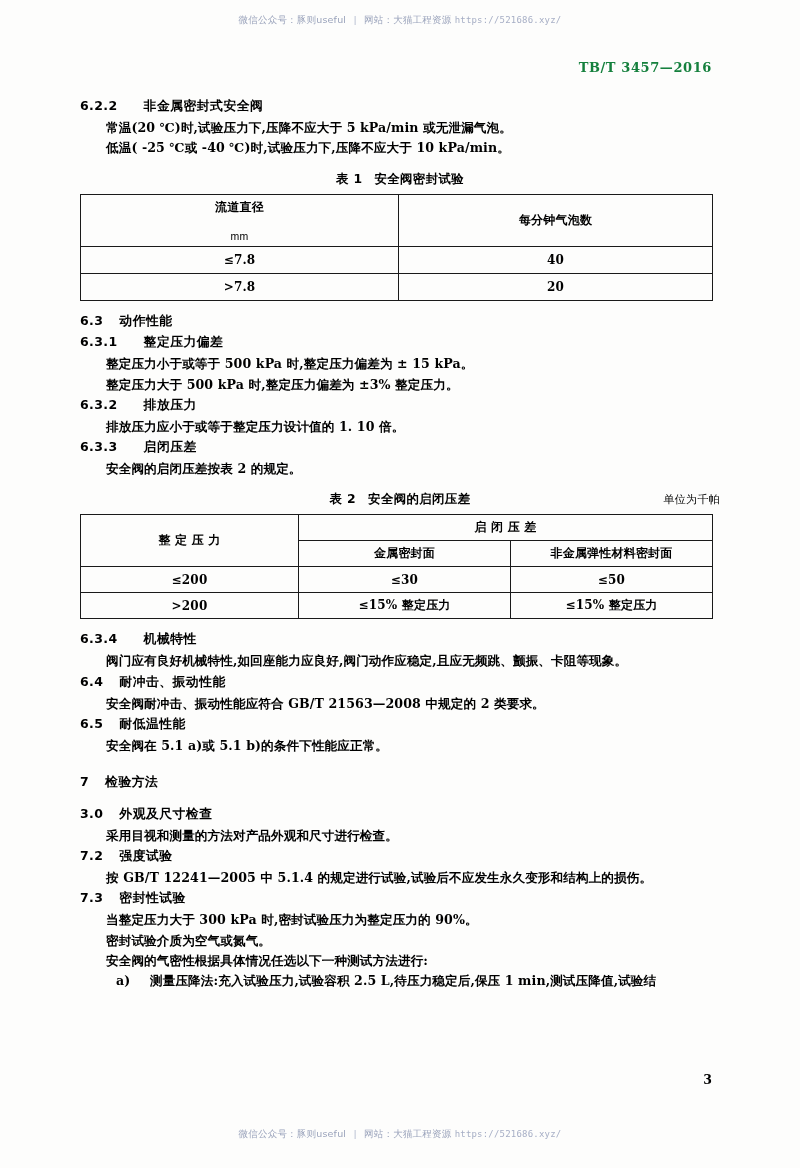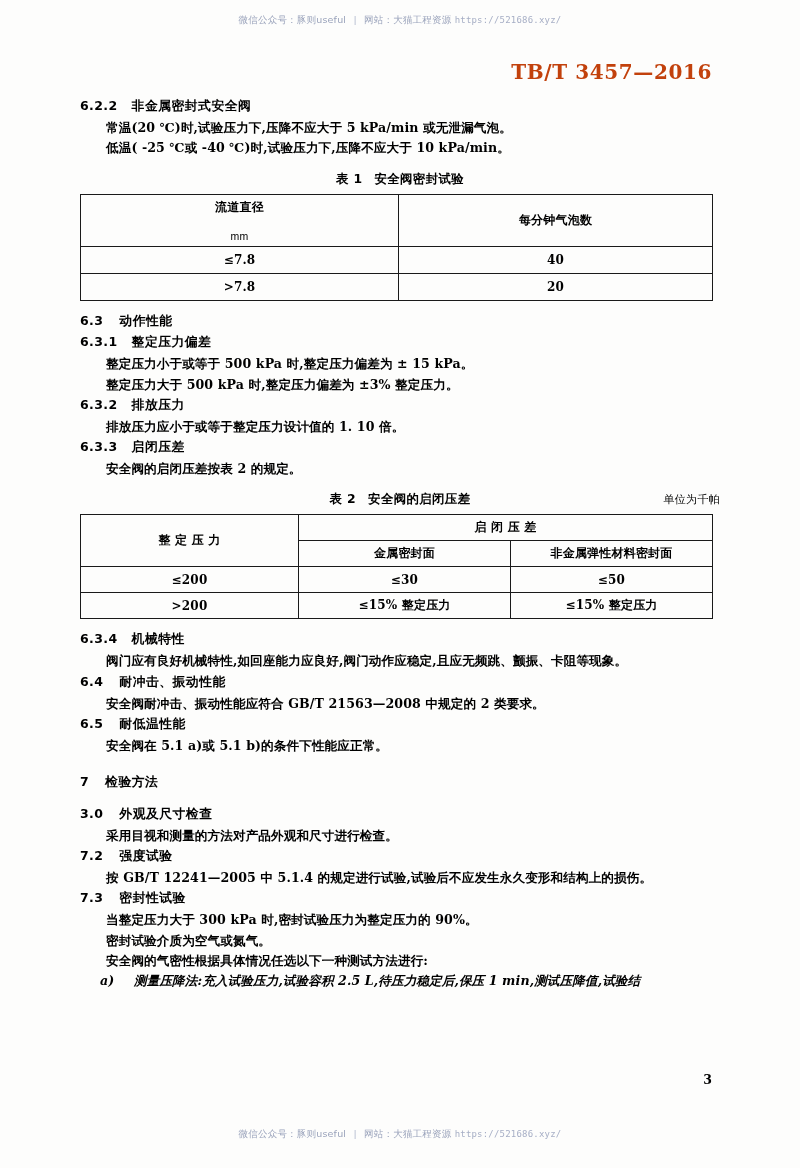--- a/index.html
+++ b/index.html
@@ -40,23 +40,23 @@
   .watermark-top { top: 14px; }
   .watermark-bottom { top: 1128px; }
 
   
   .doc-header {
     position: absolute;
     top: 60px;
     right: 88px;
     font-family: "DejaVu Serif", "Liberation Serif", serif;
     font-weight: bold;
-    font-size: 20px;
+    font-size: 13px;
     letter-spacing: 0.6px;
-    color: #c2410c;
+    color: #15803d;
   }
 
   
   .content {
     position: absolute;
     top: 96px;
     left: 80px;
     width: 640px;
   }
 
@@ -67,36 +67,35 @@
     letter-spacing: 0.4px;
   }
   .heading {
     font-family: "DejaVu Sans", "Liberation Sans", sans-serif;
     font-weight: bold;
     font-size: 12.8px;
     margin: 0 0 2px 0;
     line-height: 1.55;
     white-space: nowrap;
   }
-  .heading .h-label { margin-left: 14px; letter-spacing: 0.5px; }
+  .heading .h-label { margin-left: 26px; letter-spacing: 0.5px; }
   .heading.lvl1 .h-label { margin-left: 16px; }
 
   .para {
     font-family: "DejaVu Serif", "Liberation Serif", serif;
     font-weight: bold;
     font-size: 12.6px;
     line-height: 1.62;
     margin: 0 0 0 26px;
     letter-spacing: 0.1px;
     white-space: nowrap;
   }
   .para.item {
-    margin-left: 20px;
+    margin-left: 36px;
     text-indent: 0;
-    font-style: italic;
   }
   .para .ix { display: inline-block; width: 34px; }
   .gap-md { height: 10px; }
   .gap-lg { height: 16px; }
 
   
   .table-wrap { margin: 12px 0 10px 0; }
   .tbl-caption {
     font-family: "DejaVu Sans", "Liberation Sans", sans-serif;
     font-weight: bold;

